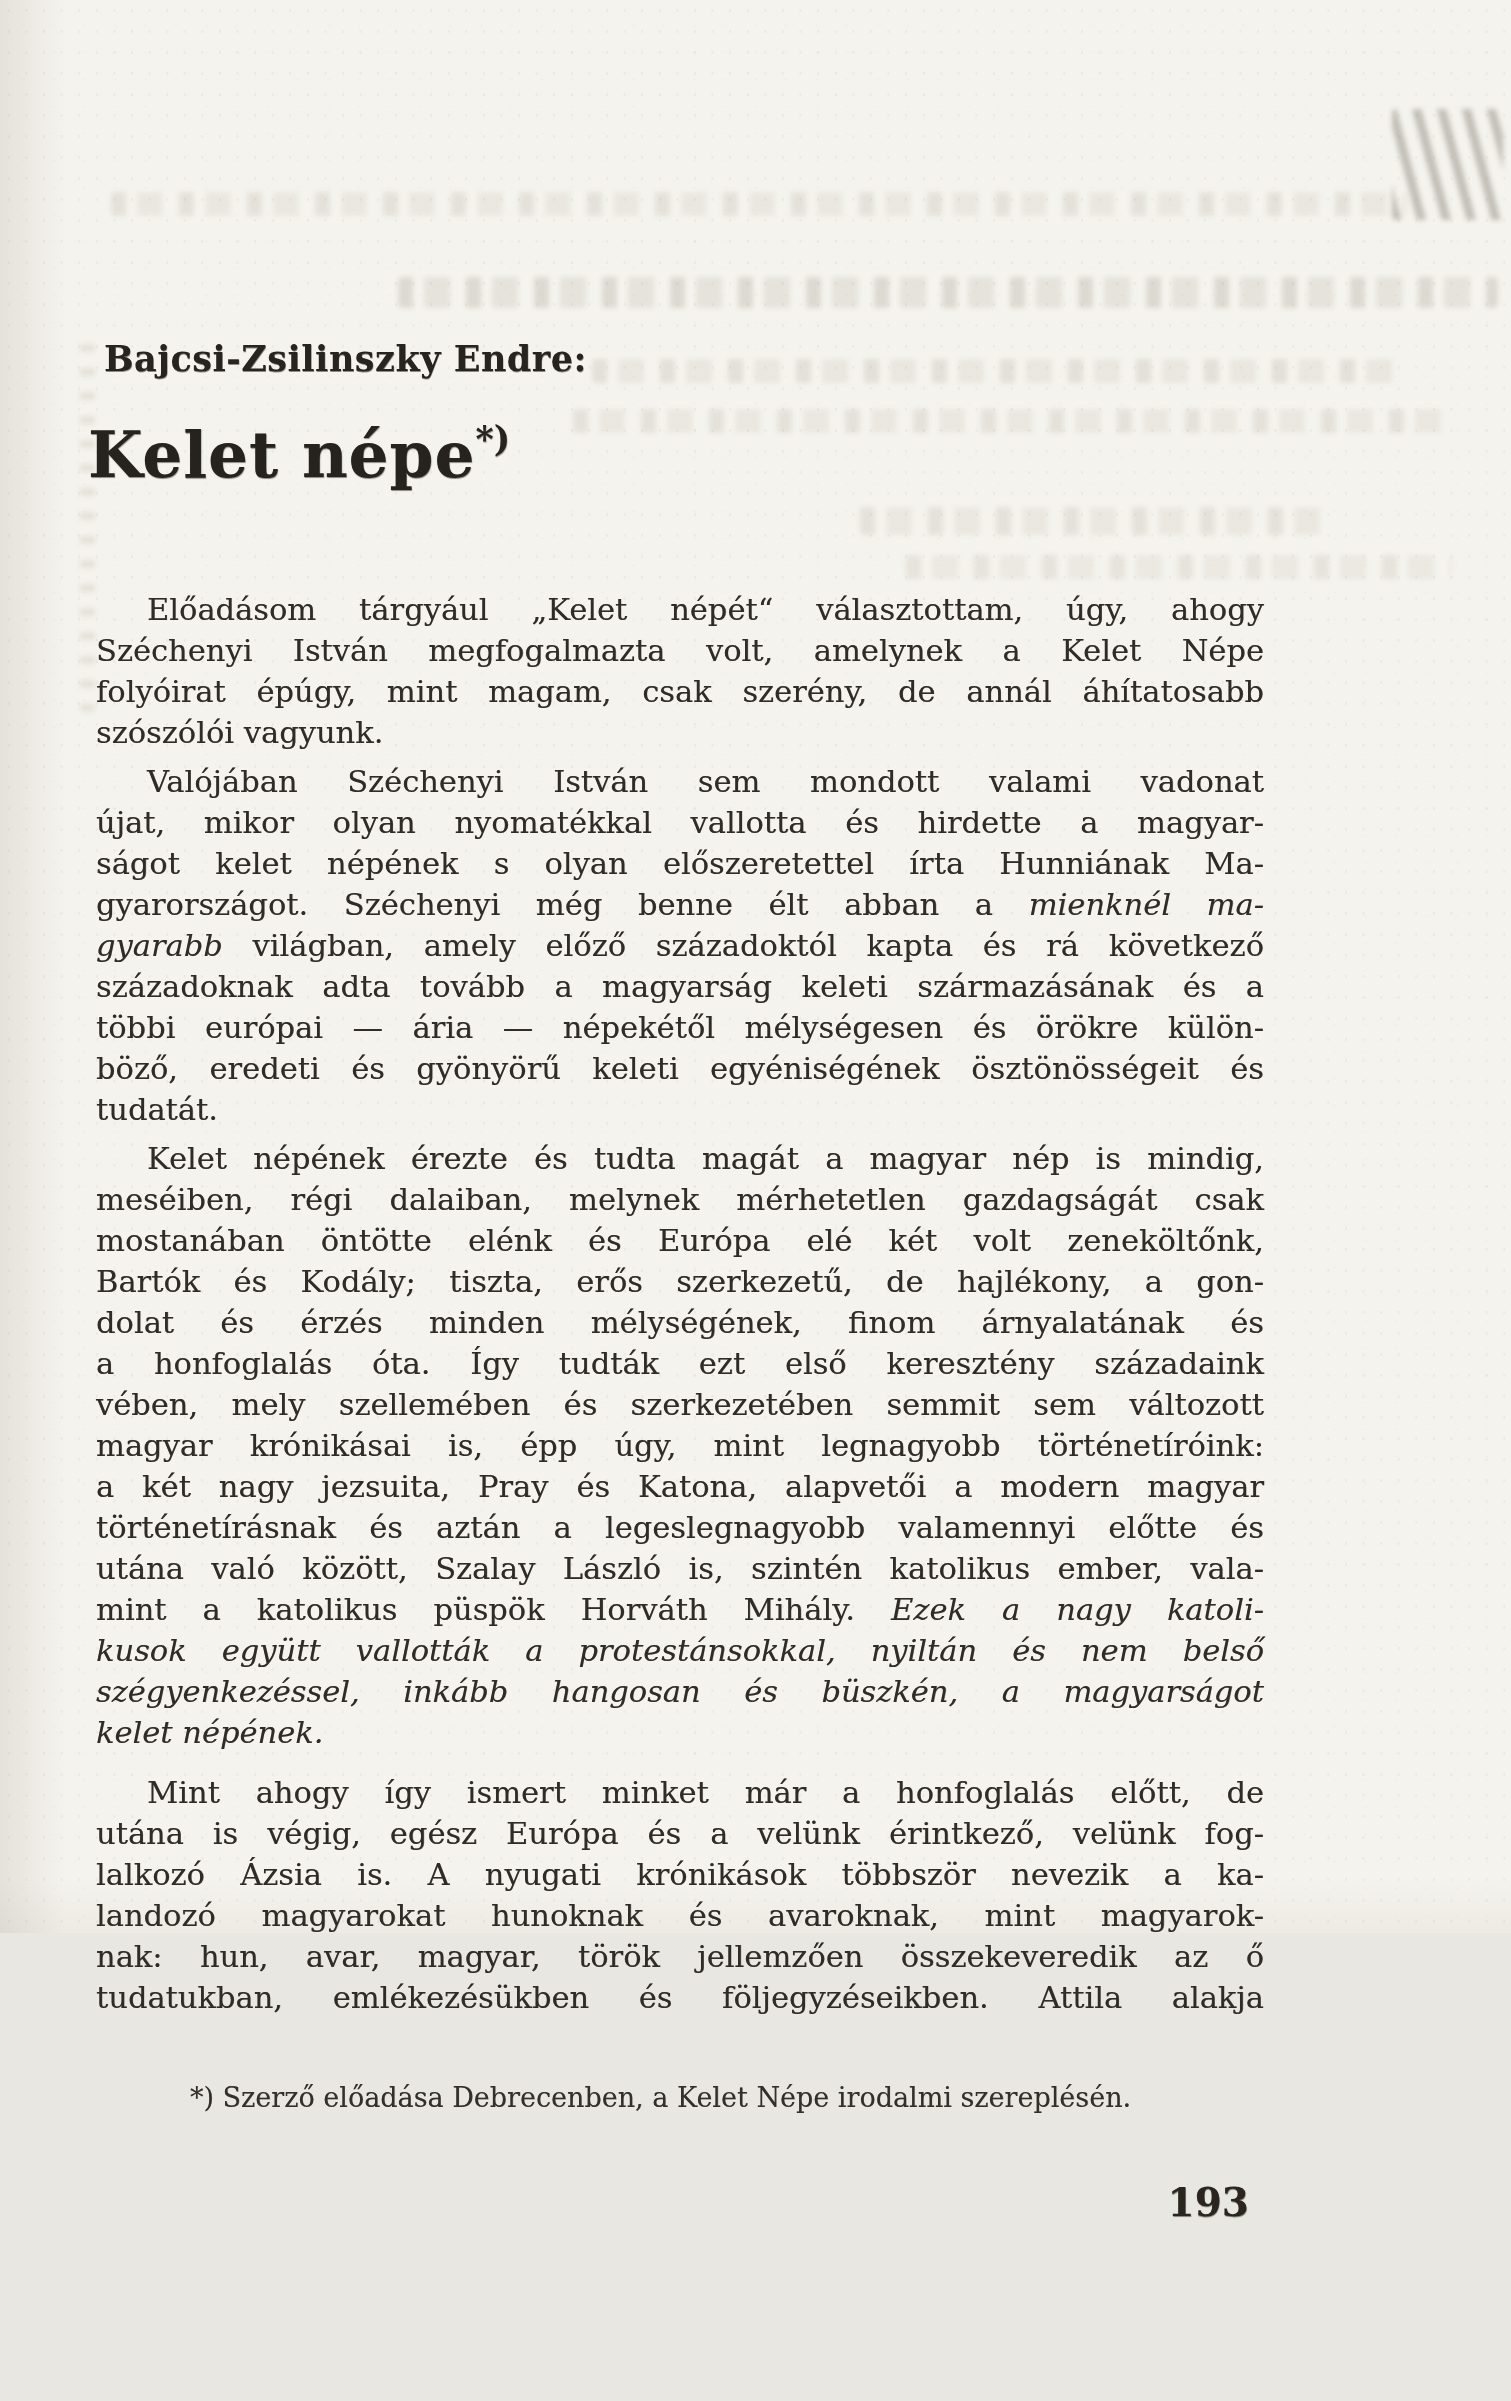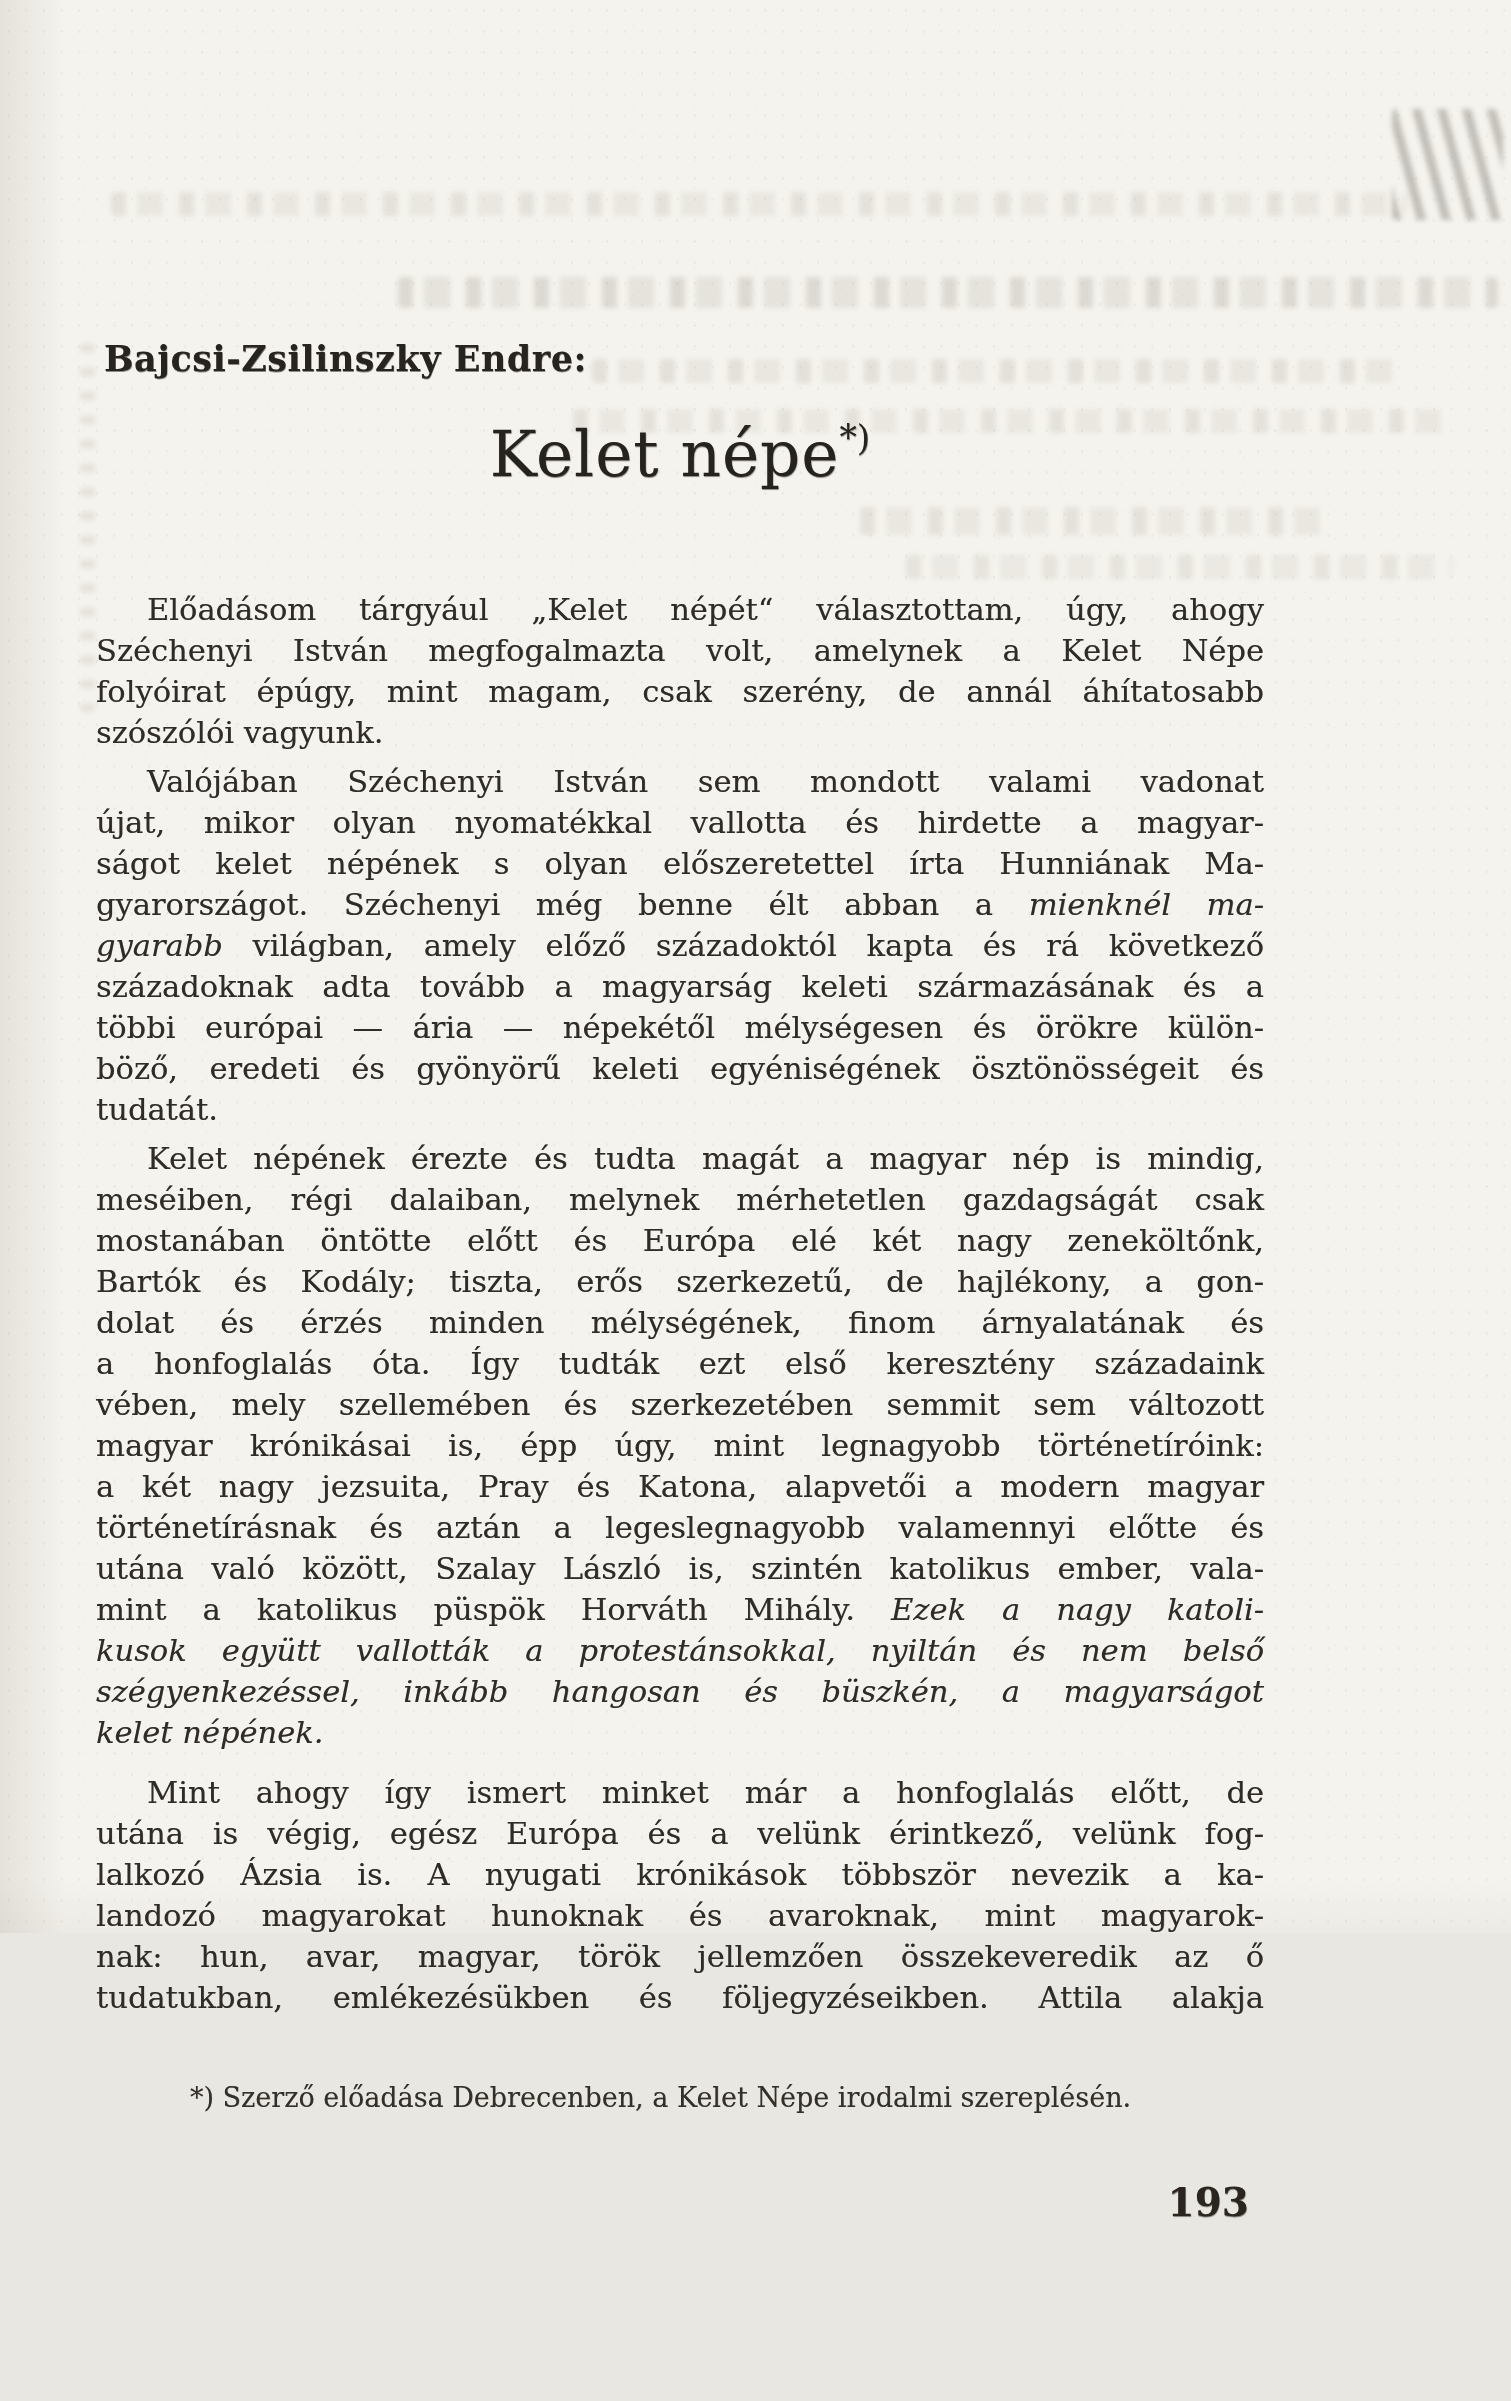--- a/index.html
+++ b/index.html
@@ -40,21 +40,21 @@
   .sm-left{left:80px;top:342px;width:15px;height:370px;opacity:.5;
     background:repeating-linear-gradient(0deg, rgba(95,88,74,.22) 0 8.3px, rgba(95,88,74,0) 8.3px 24px);}
   
   .author{
     position:absolute;left:104px;top:338px;
     font-size:35px;font-weight:700;letter-spacing:0.5px;color:#27231e;
     text-shadow:0.4px 0.5px 0.6px rgba(39,35,30,.5);
   }
   .title{
     position:absolute;left:88px;top:418px;width:1184px;
-    text-align:center;font-size:63px;font-weight:400;color:#26221d;
+    text-align:left;font-size:63px;font-weight:700;color:#26221d;
     letter-spacing:0.9px;text-shadow:0.5px 0.6px 0.9px rgba(38,34,29,.5);
   }
   .title sup{font-size:.55em;vertical-align:26px;letter-spacing:0;}
   .text-block{
     position:absolute;left:88px;top:581px;width:1184px;
     font-size:30.5px;
     text-shadow:0.3px 0.4px 0.6px rgba(47,43,38,.45);
   }
   .para{margin:8px;}
   .para.space-before{margin-top:18.5px;}
@@ -108,21 +108,21 @@
         <div class="line"><span>gyarországot. Széchenyi még benne élt abban a </span><span class="it">mienknél ma-</span></div>
         <div class="line"><span class="it">gyarabb</span><span> világban, amely előző századoktól kapta és rá következő</span></div>
         <div class="line"><span>századoknak adta tovább a magyarság keleti származásának és a</span></div>
         <div class="line"><span>többi európai — ária — népekétől mélységesen és örökre külön-</span></div>
         <div class="line"><span>böző, eredeti és gyönyörű keleti egyéniségének ösztönösségeit és</span></div>
         <div class="line last"><span>tudatát.</span></div>
       </div>
       <div class="para">
         <div class="line first"><span>Kelet népének érezte és tudta magát a magyar nép is mindig,</span></div>
         <div class="line"><span>meséiben, régi dalaiban, melynek mérhetetlen gazdagságát csak</span></div>
-        <div class="line"><span>mostanában öntötte előtt és Európa elé két nagy zeneköltőnk,</span></div>
+        <div class="line"><span>mostanában öntötte elénk és Európa elé két volt zeneköltőnk,</span></div>
         <div class="line"><span>Bartók és Kodály; tiszta, erős szerkezetű, de hajlékony, a gon-</span></div>
         <div class="line"><span>dolat és érzés minden mélységének, finom árnyalatának és</span></div>
         <div class="line"><span>a honfoglalás óta. Így tudták ezt első keresztény századaink</span></div>
         <div class="line"><span>vében, mely szellemében és szerkezetében semmit sem változott</span></div>
         <div class="line"><span>magyar krónikásai is, épp úgy, mint legnagyobb történetíróink:</span></div>
         <div class="line"><span>a két nagy jezsuita, Pray és Katona, alapvetői a modern magyar</span></div>
         <div class="line"><span>történetírásnak és aztán a legeslegnagyobb valamennyi előtte és</span></div>
         <div class="line"><span>utána való között, Szalay László is, szintén katolikus ember, vala-</span></div>
         <div class="line"><span>mint a katolikus püspök Horváth Mihály. </span><span class="it">Ezek a nagy katoli-</span></div>
         <div class="line"><span class="it">kusok együtt vallották a protestánsokkal, nyiltán és nem belső</span></div>

